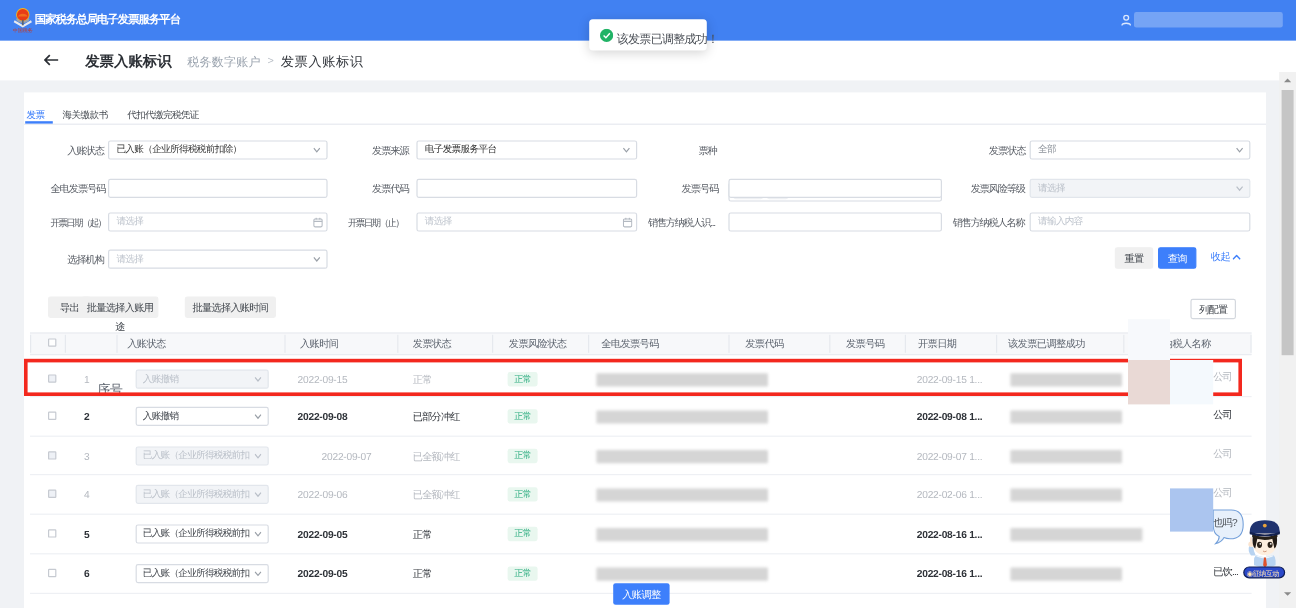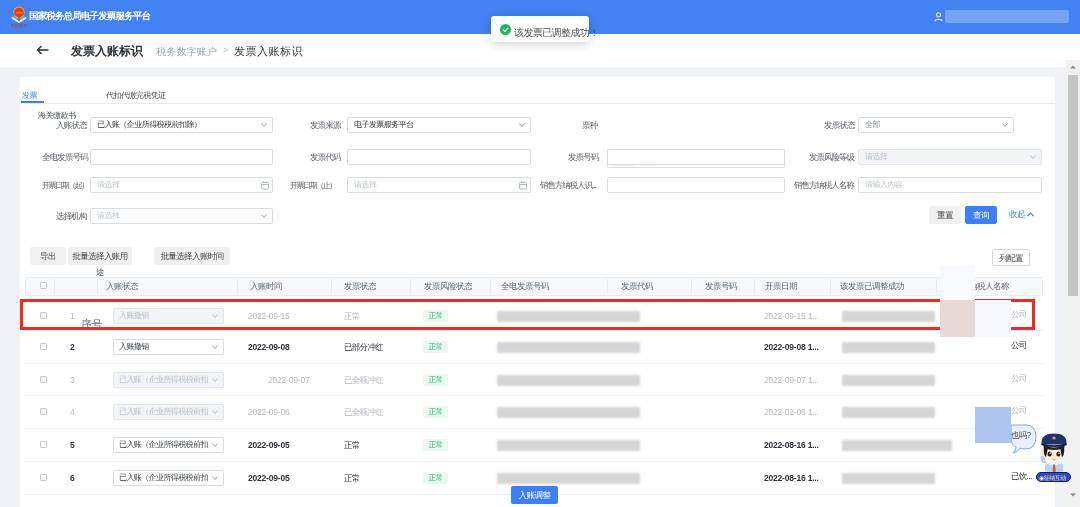--- a/index.html
+++ b/index.html
@@ -48,21 +48,21 @@
 <div class="abs" style="left:156px;top:45px;font-size:10px;color:#9aa3ae;letter-spacing:0.2px;">税务数字账户</div>
 <div class="abs" style="left:223px;top:45px;font-size:9px;color:#b6bcc4;">&gt;</div>
 <div class="abs" style="left:234px;top:44px;font-size:11px;color:#33373d;letter-spacing:0.5px;">发票入账标识</div>
 
 <div class="abs" style="left:0;top:67px;width:1080px;height:440px;background:#f0f2f5;"></div>
 
 <div class="abs" style="left:20px;top:77px;width:1035px;height:430px;background:#fff;"></div>
 
 <div class="abs" style="left:20px;top:103px;width:1035px;height:1px;background:#e6e9ef;"></div>
 <div class="abs" style="left:22px;top:90px;font-size:8px;color:#3d7ffb;letter-spacing:-0.5px;">发票</div>
-<div class="abs" style="left:38px;top:90px;font-size:8px;color:#43484f;letter-spacing:-0.45px;margin-top:20px;">海关缴款书</div>
+<div class="abs" style="left:52px;top:90px;font-size:8px;color:#43484f;letter-spacing:-0.45px;">海关缴款书</div>
 <div class="abs" style="left:106px;top:90px;font-size:8px;color:#43484f;letter-spacing:-0.55px;">代扣代缴完税凭证</div>
 <div class="abs" style="left:21px;top:101px;width:23px;height:2px;background:#3d7ffb;"></div>
 
 <div class="lbl abs" style="left:56px;top:120px;">入账状态</div>
 <div class="lbl abs" style="left:310px;top:120px;">发票来源</div>
 <div class="lbl abs" style="left:582px;top:120px;">票种</div>
 <div class="lbl abs" style="left:824px;top:120px;">发票状态</div>
 
 <div class="lbl abs" style="left:42px;top:152px;">全电发票号码</div>
 <div class="lbl abs" style="left:310px;top:152px;">发票代码</div>
@@ -88,21 +88,21 @@
     </span></div>
 <div class="fld" style="left:607px;top:117px;width:178px;padding-left:16px;margin-top:35px;">
     <span style="position:absolute;left:3px;top:2px;width:25px;height:11px;background:#eef0f3;border-radius:2px;color:#8d939b;text-align:center;line-height:11px;font-size:7.5px;">全电...</span>
     <span style="position:absolute;left:31px;top:2px;width:18px;height:11px;background:#eef0f3;border-radius:2px;color:#8d939b;text-align:center;line-height:11px;font-size:7.5px;">+7</span>
     <span class="arr">
       <svg width="6" height="6" viewBox="0 0 6 6">
         <path d="M0.5 1.5 L3 4.5 L5.5 1.5" stroke="#9aa0a8" fill="none"></path>
       </svg>
     </span>
   </div>
-<div class="fld" style="left:858px;top:117px;width:156px;color:#8d939b;">全部<span class="arr">
+<div class="fld" style="left:858px;top:117px;width:184px;color:#8d939b;">全部<span class="arr">
       <svg width="6" height="6" viewBox="0 0 6 6">
         <path d="M0.5 1.5 L3 4.5 L5.5 1.5" stroke="#9aa0a8" fill="none"></path>
       </svg>
     </span></div>
 
 <div class="fld" style="left:90px;top:149px;width:183px;"></div>
 <div class="fld" style="left:347px;top:149px;width:184px;"></div>
 <div class="fld" style="left:607px;top:149px;width:178px;"></div>
 <div class="fld" style="left:858px;top:149px;width:184px;background:#f2f4f7;border-color:#e2e6ec;color:#b9bfc8;">请选择<span class="arr">
       <svg width="6" height="6" viewBox="0 0 6 6">
@@ -133,21 +133,21 @@
       </svg>
     </span></div>
 
 <div class="gbtn" style="left:929px;top:206px;width:32px;">重置</div>
 <div class="gbtn" style="left:965px;top:206px;width:32px;background:#3d7ffb;border-color:#3d7ffb;color:#fff;">查询</div>
 <div class="abs" style="left:1009px;top:209px;font-size:8.5px;color:#3d7ffb;letter-spacing:-0.5px;">收起</div>
 <svg class="abs" style="left:1027px;top:212px;" width="7" height="5" viewBox="0 0 7 5">
     <path d="M0.5 4 L3.5 1 L6.5 4" stroke="#3d7ffb" stroke-width="1.2" fill="none"></path>
   </svg>
 
-<div class="gbtn" style="left:30px;top:247px;width:36px;">导出</div>
+<div class="gbtn" style="left:40px;top:247px;width:36px;">导出</div>
 <div class="gbtn" style="left:68px;top:247px;width:64px;">批量选择入账用途</div>
 <div class="gbtn" style="left:154px;top:247px;width:76px;">批量选择入账时间</div>
 <div class="gbtn" style="left:992px;top:249px;width:38px;height:17px;background:#fff;border:1px solid #d4d8de;">列配置</div>
 
 <div class="abs" style="left:25px;top:277px;width:1018px;height:19px;background:#f7f8fa;border-top:1px solid #e9ecf1;border-bottom:1px solid #e9ecf1;"></div>
 <div class="abs" style="left:25px;top:279px;width:1px;height:15px;background:#e6e9ee;"></div>
 <div class="abs" style="left:54px;top:279px;width:1px;height:15px;background:#e6e9ee;"></div>
 <div class="abs" style="left:97px;top:279px;width:1px;height:15px;background:#e6e9ee;"></div>
 <div class="abs" style="left:237px;top:279px;width:1px;height:15px;background:#e6e9ee;"></div>
 <div class="abs" style="left:331px;top:279px;width:1px;height:15px;background:#e6e9ee;"></div>

